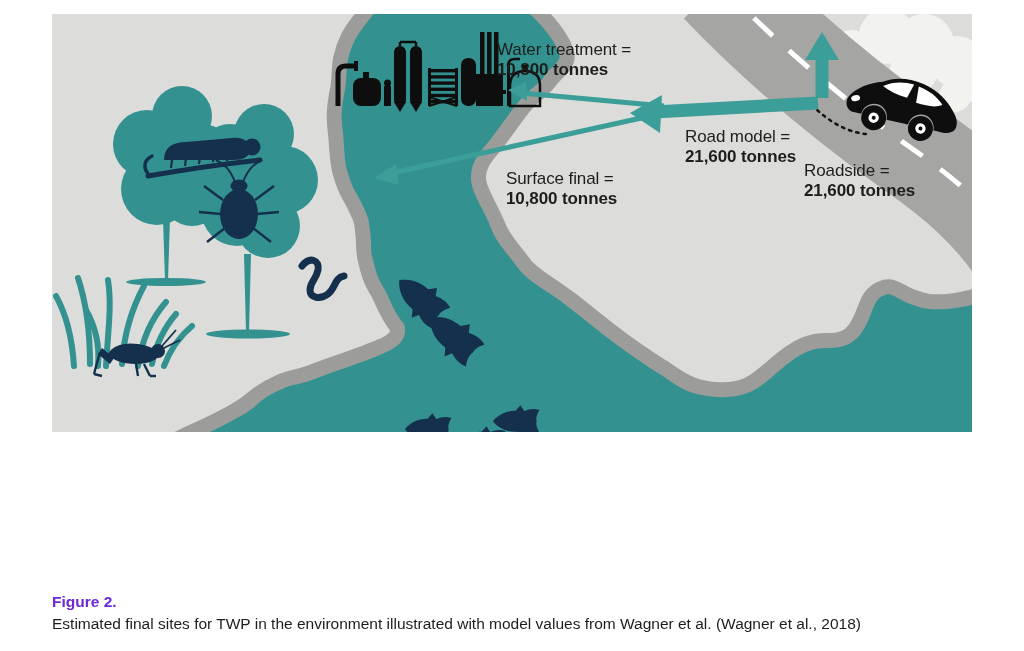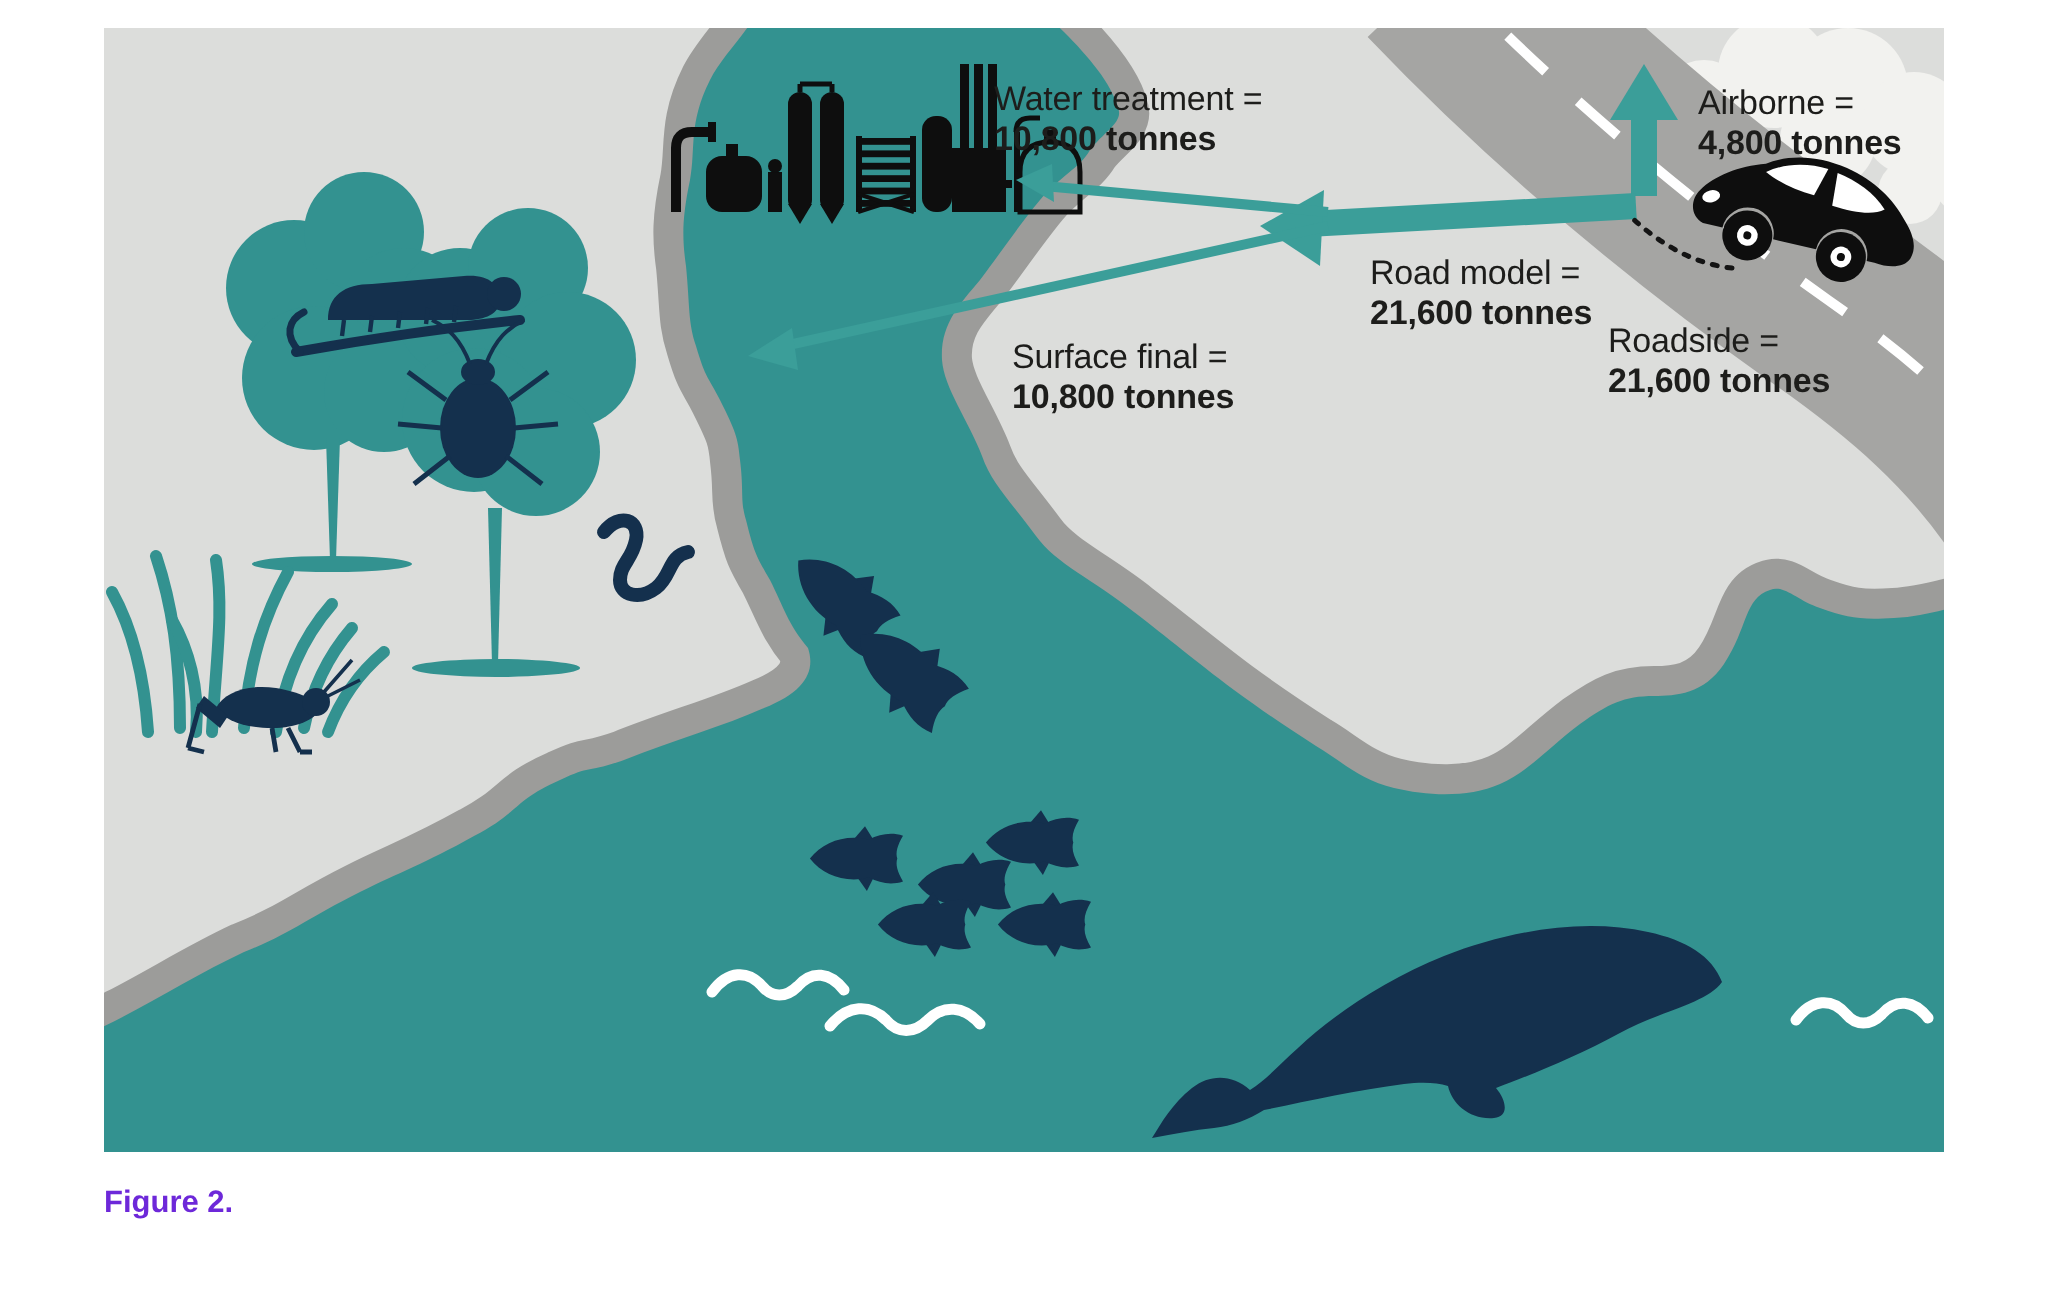--- a/index.html
+++ b/index.html
@@ -1,17 +1,17 @@
 <!DOCTYPE html>
 <html><head>
 <meta charset="utf-8">
 <style>
   html,body{margin:0;padding:0;background:#ffffff;}
   body{width:1024px;height:651px;position:relative;font-family:"Liberation Sans",sans-serif;overflow:hidden;}
-  .panel{position:absolute;left:52px;top:14px;width:920px;height:562px;background:#dcdddb;overflow:hidden;}
+  .panel{position:absolute;left:52px;top:14px;width:920px;height:418px;background:#dcdddb;overflow:hidden;}
   .panel svg{position:absolute;left:0;top:0;}
   .lbl{position:absolute;font-size:17px;line-height:20px;color:#1d1d1b;letter-spacing:-0.1px;white-space:nowrap;}
   .lbl .l2{font-weight:700;}
   .caption{position:absolute;left:52px;top:592px;width:950px;}
   .cap-title{color:#6d28d9;font-weight:700;font-size:15.5px;line-height:20px;}
   .cap-text{color:#1d1d1b;font-size:15.5px;line-height:23px;}
 </style>
 </head>
 <body>
 
@@ -194,34 +194,31 @@
           <circle fill="#ffffff" cx="81" cy="47" r="5.2"></circle>
         <circle fill="#0e0e0e" cx="33" cy="47" r="2"></circle>
           <circle fill="#0e0e0e" cx="81" cy="47" r="2"></circle>
       </g>
     </svg>
 
     <div class="lbl" style="left:445px;top:26px">
       <div class="l1">Water treatment =</div>
       <div class="l2">10,800 tonnes</div>
     </div>
-    <div class="lbl" style="left:797px;top:28px">
-      <div class="l1">Airborne =</div>
-      <div class="l2">4,800 tonnes</div>
-    </div>
     <div class="lbl" style="left:633px;top:113px">
       <div class="l1">Road model =</div>
       <div class="l2">21,600 tonnes</div>
     </div>
     <div class="lbl" style="left:752px;top:147px">
       <div class="l1">Roadside =</div>
       <div class="l2">21,600 tonnes</div>
     </div>
     <div class="lbl" style="left:454px;top:155px">
       <div class="l1">Surface final =</div>
       <div class="l2">10,800 tonnes</div>
     </div>
   </div>
 
   <div class="caption">
     <div class="cap-title">Figure 2.</div>
+    <div class="cap-text">Estimated final sites for TWP in the environment illustrated with model values from Wagner et al. (Wagner et al., 2018)</div>
   </div>
 </div>
 
 </body></html>

